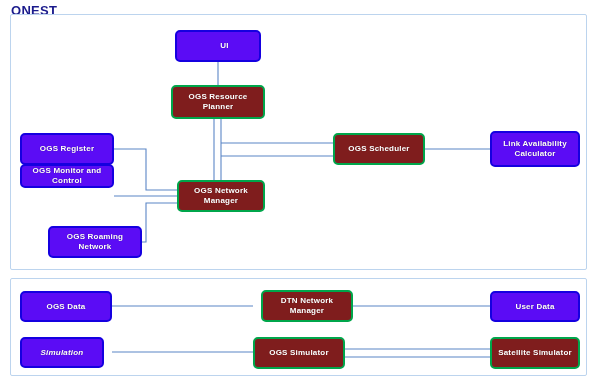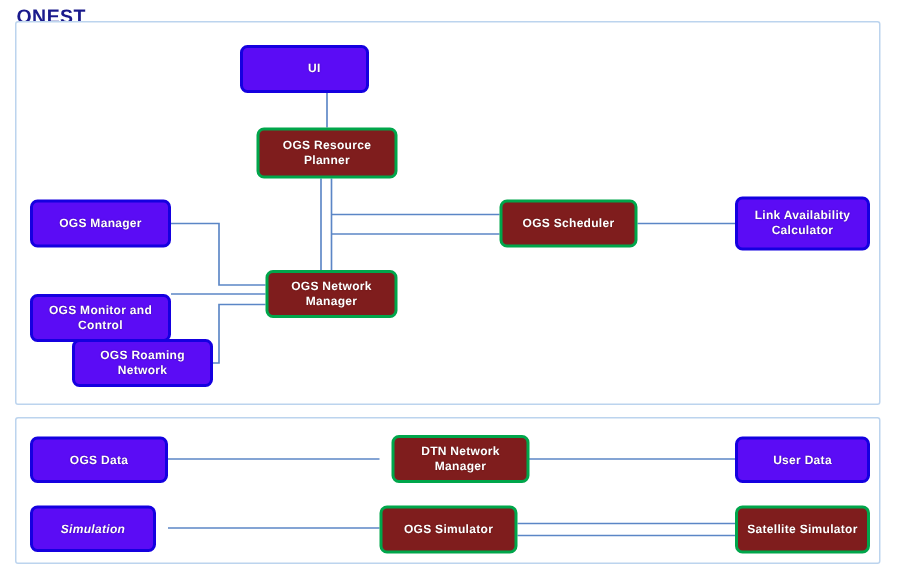--- a/index.html
+++ b/index.html
@@ -112,33 +112,33 @@
 
       <path d="M345,306 L490,306"></path>
 
       <path d="M112,352 L253,352"></path>
 
       <path d="M345,349 L490,349"></path>
       <path d="M345,357 L490,357"></path>
     </g>
   </svg>
 
-  <div class="node node-purple" style="left:160px;top:30px;width:86px;height:32px;padding-left:16px;">
+  <div class="node node-purple" style="left:175px;top:30px;width:86px;height:32px;padding-left:16px;">
     <span class="node-label">UI</span>
   </div>
 
   <div class="node node-green" style="left:171px;top:85px;width:94px;height:34px;">
     <span class="node-label">OGS Resource Planner</span>
   </div>
 
   <div class="node node-purple" style="left:20px;top:133px;width:94px;height:32px;">
-    <span class="node-label">OGS Manager</span>
+    <span class="node-label">OGS Register</span>
   </div>
 
-  <div class="node node-purple" style="left:20px;top:196px;width:94px;height:32px;">
+  <div class="node node-purple" style="left:20px;top:164px;width:94px;height:24px;">
     <span class="node-label">OGS Monitor and Control</span>
   </div>
 
   <div class="node node-purple" style="left:20px;top:226px;width:94px;height:32px;margin-left:28px;">
     <span class="node-label">OGS Roaming Network</span>
   </div>
 
   <div class="node node-green" style="left:177px;top:180px;width:88px;height:32px;">
     <span class="node-label">OGS Network Manager</span>
   </div>

